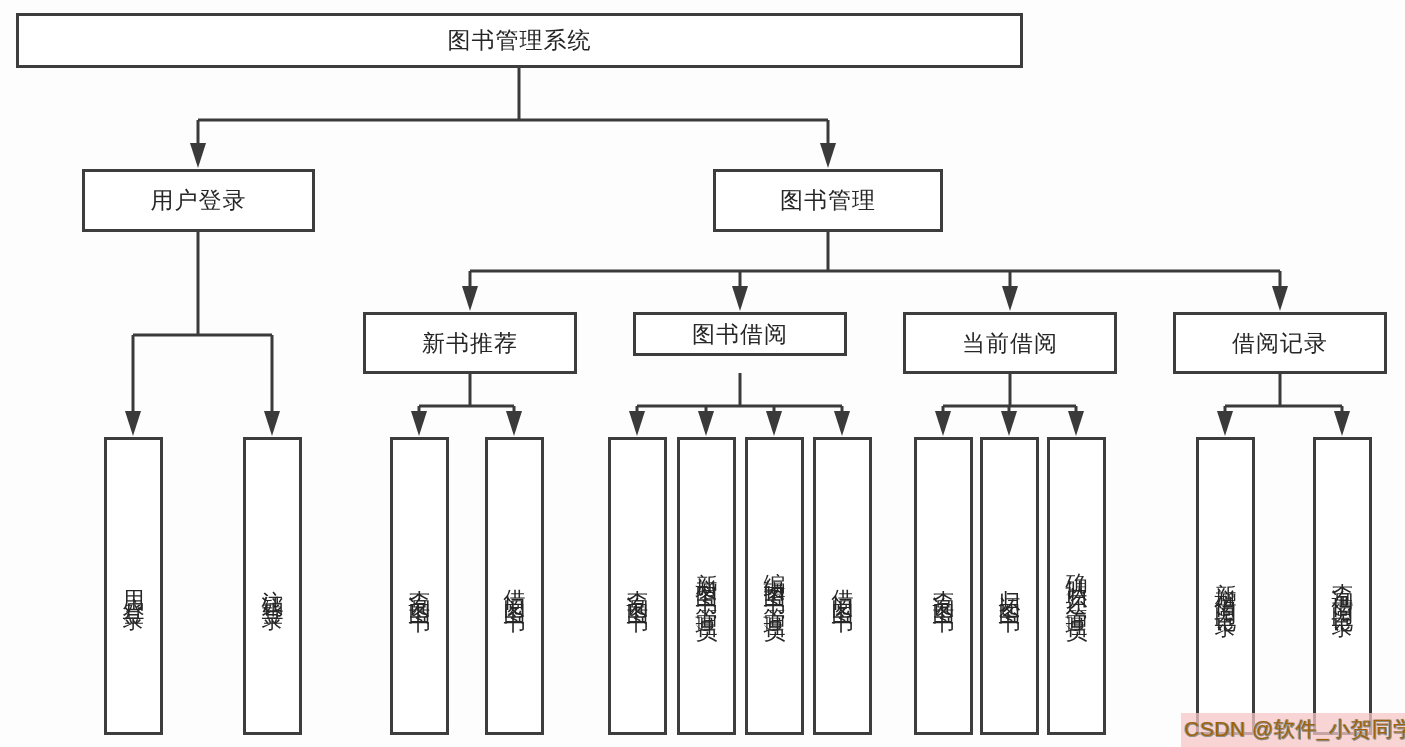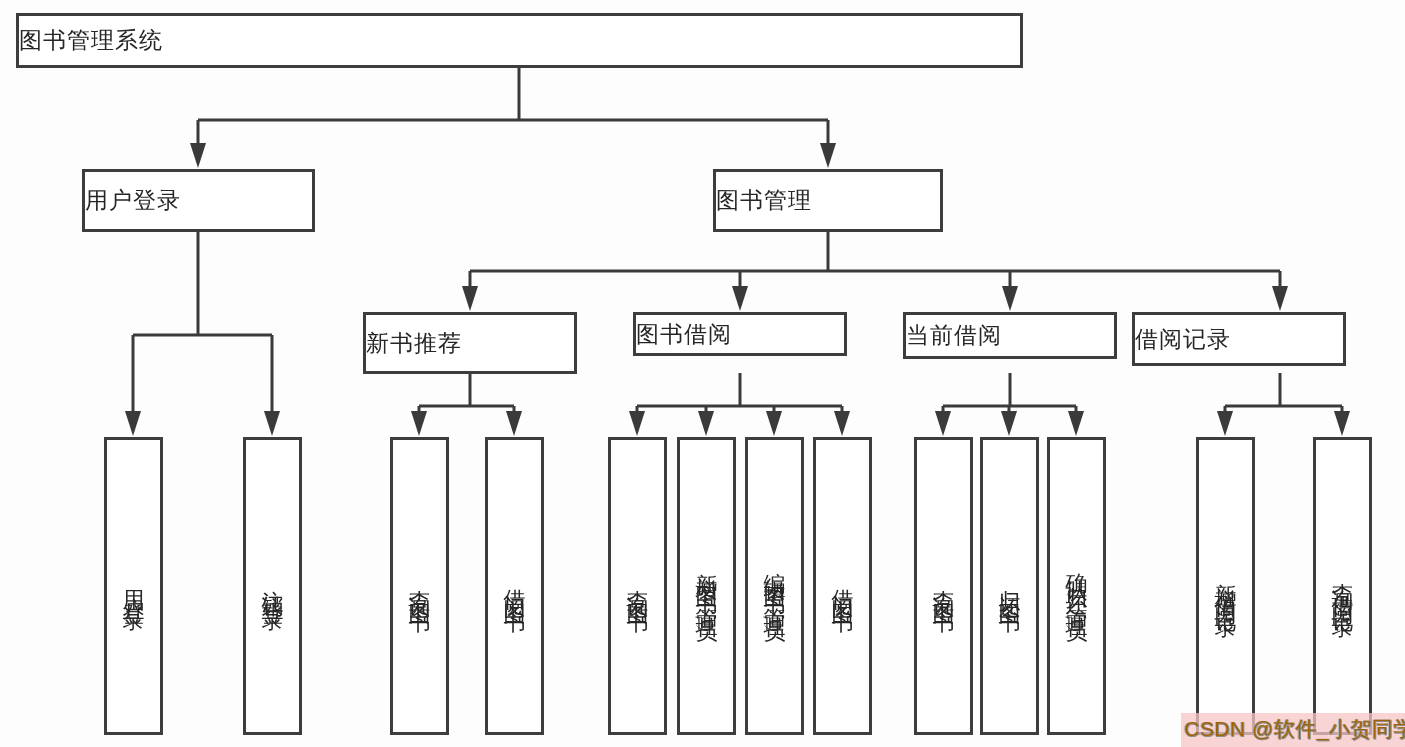--- a/index.html
+++ b/index.html
@@ -6,21 +6,21 @@
   .stage{
     position:relative;width:1405px;height:747px;overflow:hidden;
     background:#fdfdfd;
     font-family:"Liberation Sans","DejaVu Sans",sans-serif;
     color:#262626;
   }
   .stage svg{position:absolute;left:0;top:0;z-index:0;}
   .hbox{
     position:absolute;z-index:2;box-sizing:border-box;
     border:3px solid #3d3d3d;background:#ffffff;
-    display:flex;align-items:center;justify-content:flex-start;
+    display:flex;align-items:center;justify-content:center;
     font-size:23px;letter-spacing:1px;
   }
   .leaf{
     position:absolute;z-index:2;box-sizing:border-box;
     border:3px solid #3d3d3d;background:#ffffff;
     display:flex;align-items:center;justify-content:center;
   }
   .leaf span{
     writing-mode:vertical-rl;text-orientation:mixed;
     font-size:22px;letter-spacing:7px;line-height:1;
@@ -130,24 +130,24 @@
   <div class="hbox" style="left:363px;top:312px;width:214px;height:62px">
     <span>新书推荐</span>
   </div>
 
   <div class="hbox" style="left:713px;top:169px;width:230px;height:63px">
     <span>图书管理</span>
   </div>
   <div class="hbox" style="left:633px;top:312px;width:214px;height:44px">
     <span>图书借阅</span>
   </div>
-  <div class="hbox" style="left:903px;top:312px;width:214px;height:47px">
+  <div class="hbox" style="left:903px;top:312px;width:214px;height:62px">
     <span>当前借阅</span>
   </div>
-  <div class="hbox" style="left:1132px;top:312px;width:214px;height:54px">
+  <div class="hbox" style="left:1173px;top:312px;width:214px;height:62px">
     <span>借阅记录</span>
   </div>
 
   <div class="leaf" style="left:104px;top:437px;width:59px;height:298px">
     <span>用户登录</span>
   </div>
   <div class="leaf" style="left:243px;top:437px;width:59px;height:298px">
     <span>注销登录</span>
   </div>
 

